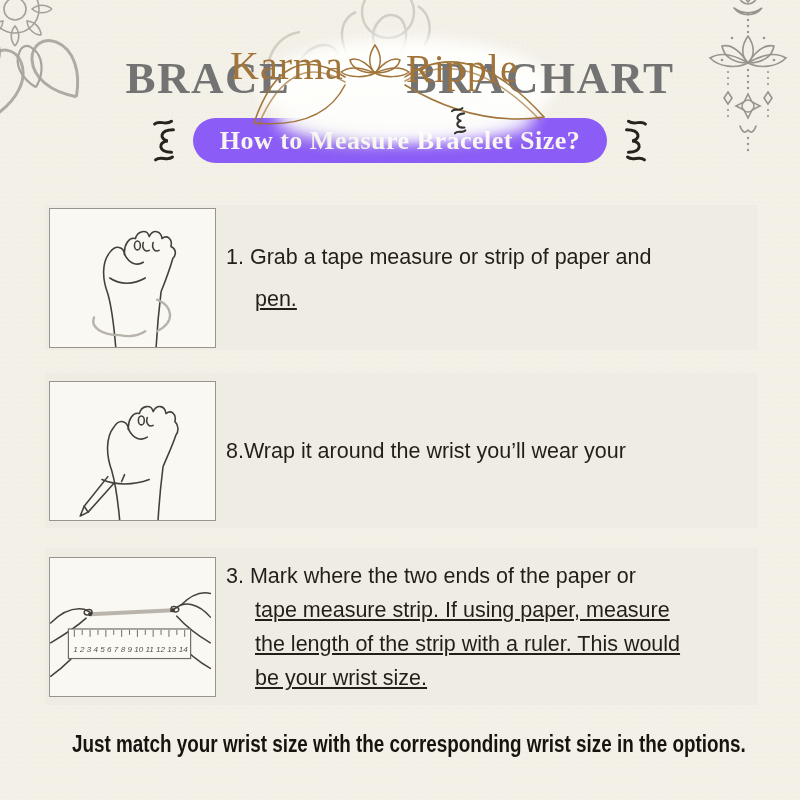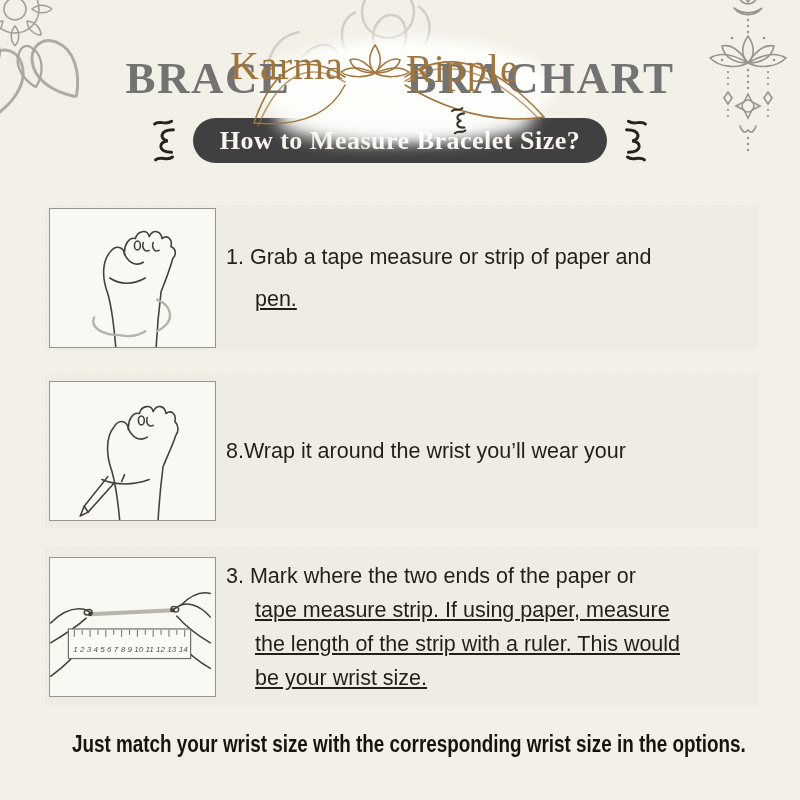--- a/index.html
+++ b/index.html
@@ -14,21 +14,21 @@
     background-size:5px 5px;
   }
   svg{display:block}
   
   .tl-mandala{position:absolute;left:-100px;top:-106px;z-index:1;opacity:.85}
   .tr-hanging{position:absolute;left:698px;top:-12px;z-index:1;opacity:.9}
   .faint-mandala{position:absolute;left:238px;top:-6px;z-index:2;opacity:.32}
   
   .banner-row{position:absolute;top:117px;left:0;right:0;z-index:2;
     display:flex;justify-content:center;align-items:center;gap:13px;height:47px;}
-  .banner-pill{background:#404040;border-radius:24px;height:45px;display:flex;align-items:center;
+  .banner-pill{background:#8b5cf6;border-radius:24px;height:45px;display:flex;align-items:center;
     padding:0 27px;}
   .banner-pill span{font-family:"Liberation Serif",serif;font-weight:bold;font-size:26px;
     color:#f8f5ee;letter-spacing:.5px;white-space:nowrap;}
   
   .blob-shadow{position:absolute;left:286px;top:94px;width:130px;height:46px;border-radius:50%;
     background:#d6d3ca;filter:blur(10px);opacity:.5;z-index:3;}
   .blob1{position:absolute;left:260px;top:38px;width:294px;height:100px;border-radius:50%;
     background:rgba(254,254,252,.97);filter:blur(7px);z-index:3;}
   .blob2{position:absolute;left:276px;top:100px;width:258px;height:42px;border-radius:50%;
     background:rgba(253,253,251,.88);filter:blur(8px);z-index:3;}

